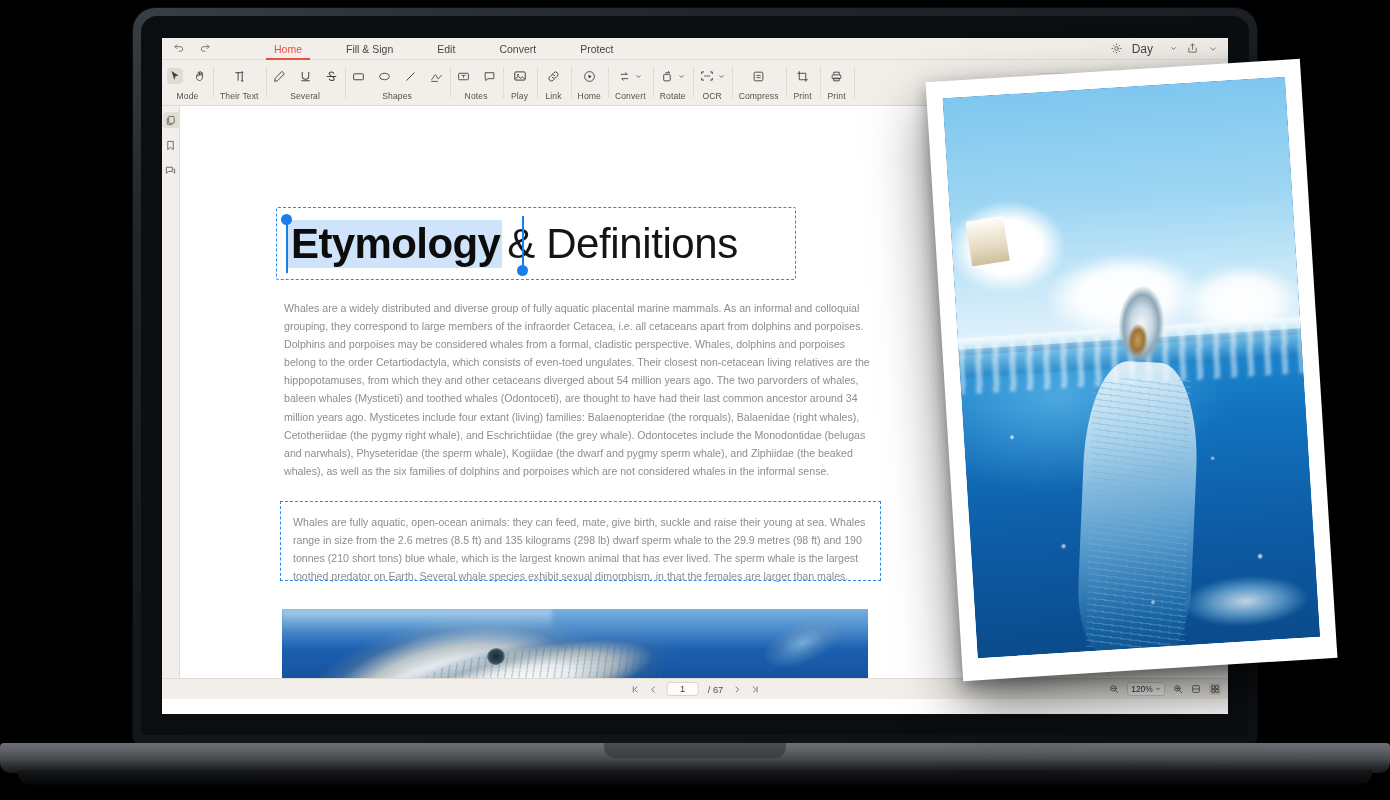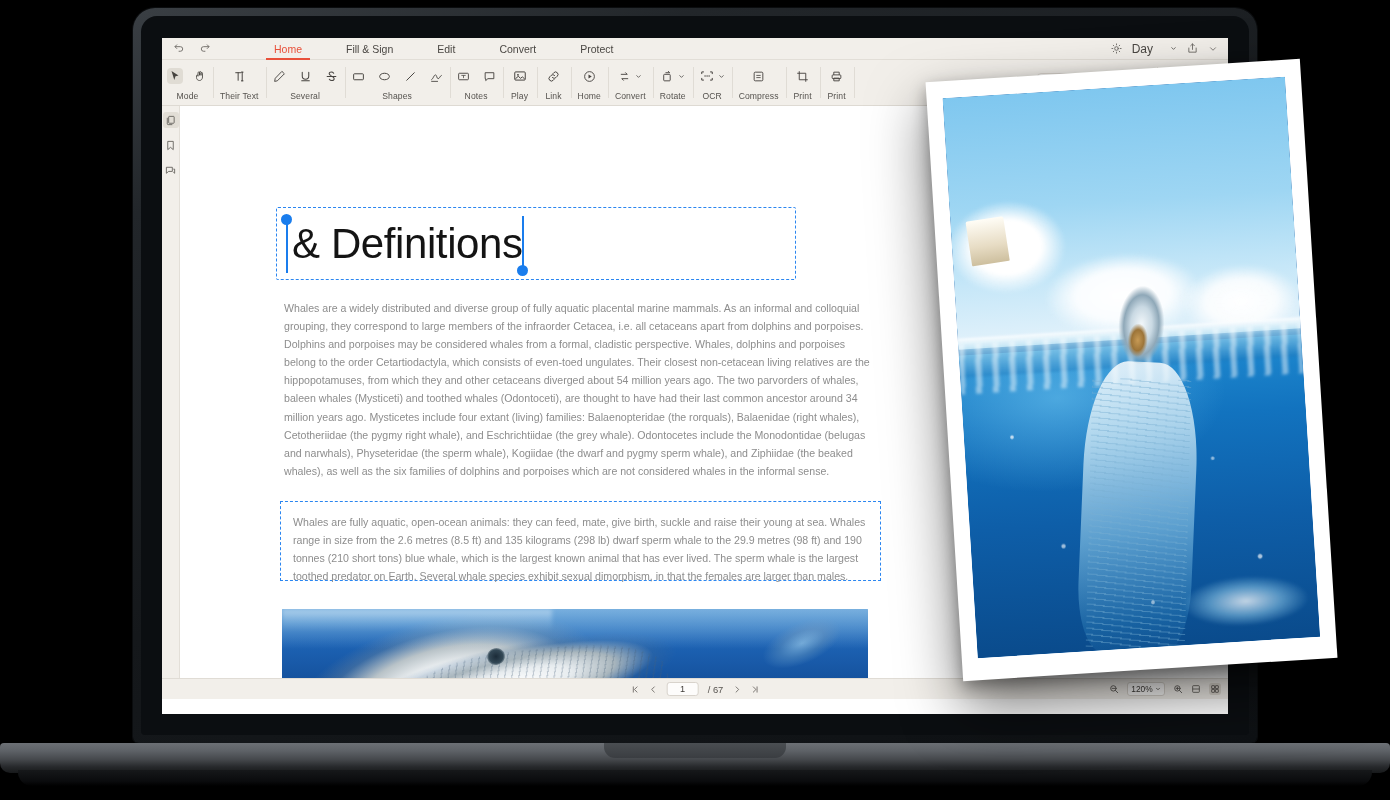--- a/index.html
+++ b/index.html
@@ -611,20 +611,21 @@
               <path d="M18 9h3v9l-3-2.5"></path>
             </svg>
         </span>
       </div>
 
       <div class="docarea">
         <div class="page">
 
           <div class="title-wrap">
             <div class="title-inner">
+              <span class="t-bold title-hl">Etymology</span>
               <span class="t-reg">&amp; Definitions</span>
             </div>
             <div class="caretbar"></div>
             <div class="caretbar2"></div>
             <div class="handle h-tl"></div>
             <div class="handle h-br"></div>
           </div>
 
           <div class="para p1">Whales are a widely distributed and diverse group of fully aquatic placental marine mammals. As an informal and colloquial grouping, they correspond to large members of the infraorder Cetacea, i.e. all cetaceans apart from dolphins and porpoises. Dolphins and porpoises may be considered whales from a formal, cladistic perspective. Whales, dolphins and porpoises belong to the order Cetartiodactyla, which consists of even-toed ungulates. Their closest non-cetacean living relatives are the hippopotamuses, from which they and other cetaceans diverged about 54 million years ago. The two parvorders of whales, baleen whales (Mysticeti) and toothed whales (Odontoceti), are thought to have had their last common ancestor around 34 million years ago. Mysticetes include four extant (living) families: Balaenopteridae (the rorquals), Balaenidae (right whales), Cetotheriidae (the pygmy right whale), and Eschrichtiidae (the grey whale). Odontocetes include the Monodontidae (belugas and narwhals), Physeteridae (the sperm whale), Kogiidae (the dwarf and pygmy sperm whale), and Ziphiidae (the beaked whales), as well as the six families of dolphins and porpoises which are not considered whales in the informal sense.</div>
 

